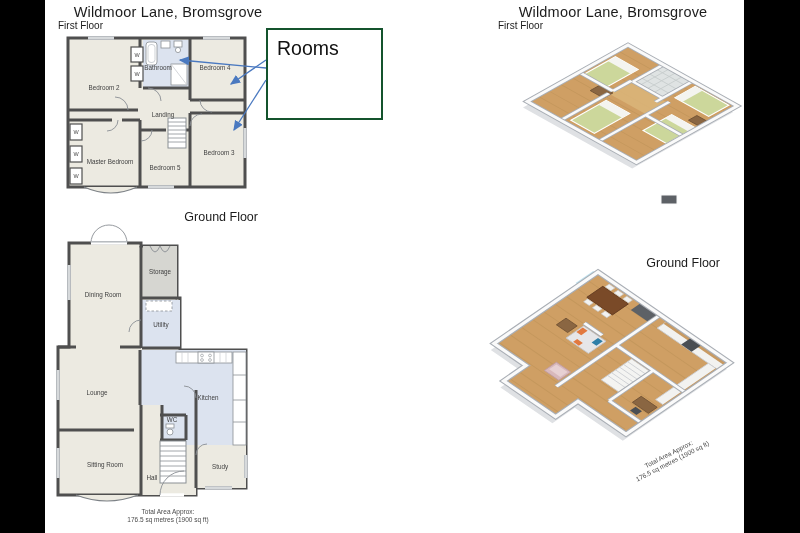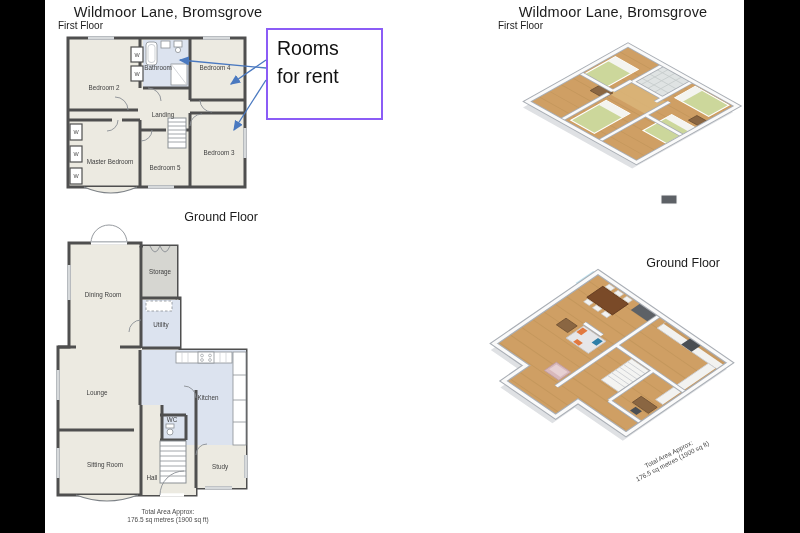--- a/index.html
+++ b/index.html
@@ -4,21 +4,21 @@
 <style>
   html,body{margin:0;padding:0;background:#000;}
   #canvas{position:relative;width:744px;height:533px;background:#7dd3fc;overflow:hidden;
           font-family:"Liberation Sans",sans-serif;}
   #content{position:absolute;left:45px;top:0;width:707px;height:533px;background:#fff;}
   .abs{position:absolute;}
   .title{font-size:14.5px;color:#1c1c1c;text-align:center;letter-spacing:.2px;}
   .subtitle{font-size:10px;color:#1c1c1c;text-align:left;}
   .floor-title{font-size:12.5px;color:#1c1c1c;text-align:right;}
   .tiny{font-size:6.5px;color:#4a4a4a;text-align:center;line-height:7.5px;}
-  #annotation-box{border:2px solid #8b5cf6;background:#fff;width:100px;height:84px;
+  #annotation-box{border:2px solid #14532d;background:#fff;width:100px;height:84px;
           padding:4px 4px 0 9px;font-size:19.5px;line-height:28px;color:#111;}
   #rot-area{transform:rotate(-27deg);transform-origin:center;}
   svg text{font-family:"Liberation Sans",sans-serif;}
   .roomlbl{font-size:6.3px;fill:#3f3f3f;}
   .wlbl{font-size:5.5px;fill:#3f3f3f;}
 </style>
 </head>
 <body>
 
 <div id="canvas">
@@ -28,21 +28,20 @@
 
   <div class="abs title" style="left:58px;top:4px;width:220px;">Wildmoor Lane, Bromsgrove</div>
   <div class="abs subtitle" style="left:58px;top:20px;width:220px;">First Floor</div>
   <div class="abs title" style="left:498px;top:4px;width:230px;">Wildmoor Lane, Bromsgrove</div>
   <div class="abs subtitle" style="left:498px;top:20px;width:230px;">First Floor</div>
   <div class="abs floor-title" style="left:58px;top:210px;width:200px;">Ground Floor</div>
   <div class="abs floor-title" style="left:520px;top:256px;width:200px;">Ground Floor</div>
 
   <div id="annotation-box" class="abs" style="left:266px;top:28px;">
     <div>Rooms</div>
-    <div>for rent</div>
   </div>
 
   <div class="abs tiny" style="left:78px;top:508px;width:180px;">
     <div>Total Area Approx:</div>
     <div>176.5 sq metres (1900 sq ft)</div>
   </div>
 
   <div id="rot-area" class="abs tiny" style="left:608px;top:450px;width:125px;">
     <div>Total Area Approx:</div>
     <div>176.5 sq metres (1900 sq ft)</div>

